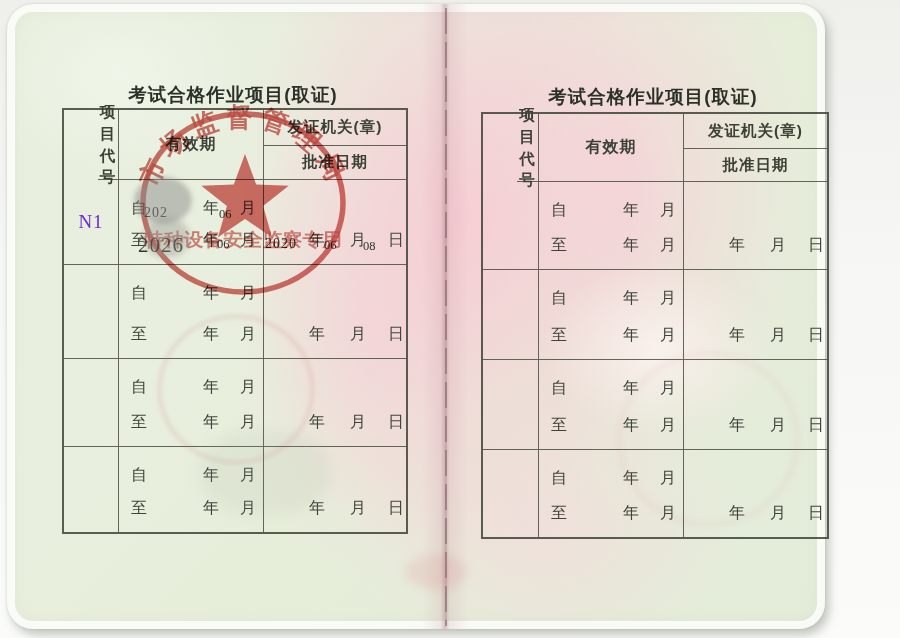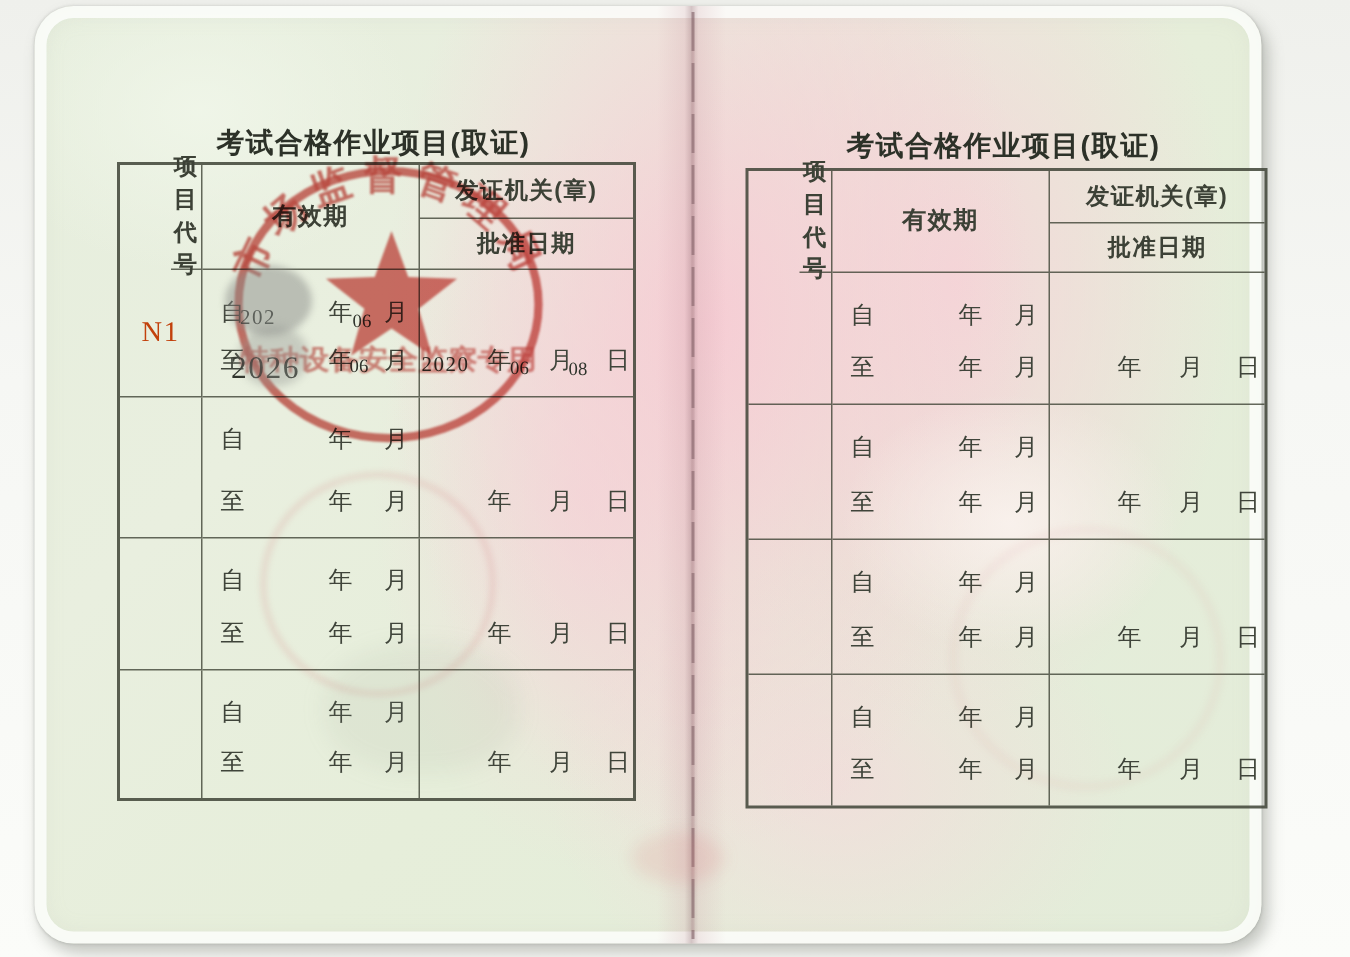--- a/index.html
+++ b/index.html
@@ -2,21 +2,21 @@
 <html><head>
 <meta charset="utf-8">
 <style>
   html,body{margin:0;padding:0;}
   body{
     width:900px;height:638px;overflow:hidden;
     background:linear-gradient(180deg,#eff0ec 0%,#f6f7f4 40%,#fbfcf9 100%);
     font-family:"Liberation Sans","DejaVu Sans",sans-serif;
     position:relative;
   }
-  .screen{position:absolute;left:16px;top:0;width:832px;height:638px;}
+  .screen{position:absolute;left:0;top:0;width:832px;height:638px;}
 
   
   .booklet{
     position:absolute;left:7px;top:4px;right:7px;bottom:9px;
     border-radius:26px;
     background:
       radial-gradient(ellipse 150px 115px at 650px 345px, rgba(251,243,239,.85), rgba(251,243,239,0) 75%),
       radial-gradient(ellipse 300px 490px at 450px 210px, rgba(247,203,212,.92), rgba(247,203,212,0) 72%),
       radial-gradient(ellipse 245px 390px at 615px 185px, rgba(247,209,216,.8), rgba(247,209,216,0) 76%),
       radial-gradient(ellipse 190px 330px at 368px 330px, rgba(246,212,218,.62), rgba(246,212,218,0) 75%),
@@ -73,21 +73,21 @@
   .b-b{border-bottom:1.4px solid rgba(62,67,54,.8);}
   .hd{display:flex;align-items:center;justify-content:center;
       font-size:15.5px;font-weight:600;color:#3c4136;letter-spacing:1px;}
   .h-proj{grid-column:1;grid-row:1/3;white-space:pre-line;text-align:center;line-height:1.4;margin-left:34px;}
   .h-valid{grid-column:2;grid-row:1/3;font-size:16px;}
   .h-auth{grid-column:3;grid-row:1;}
   .h-appr{grid-column:3;grid-row:2;}
 
   .c-code{display:flex;align-items:center;justify-content:center;
     font-family:"Liberation Serif","DejaVu Serif",serif;
-    font-size:19px;color:#c2410c;letter-spacing:1px;}
+    font-size:19px;color:#6d28d9;letter-spacing:1px;}
   .ln{position:absolute;left:0;right:0;height:20px;}
   .ln-top{top:18px;}
   .ln-bot{bottom:14px;}
   .lb{position:absolute;top:0;font-size:16px;font-weight:500;color:#3f443a;}
   .p-from{left:12px;}
   .p-year{left:84px;}
   .p-month{left:121px;}
   .a-year{left:45px;}
   .a-month{left:86px;}
   .a-day{left:124px;}

